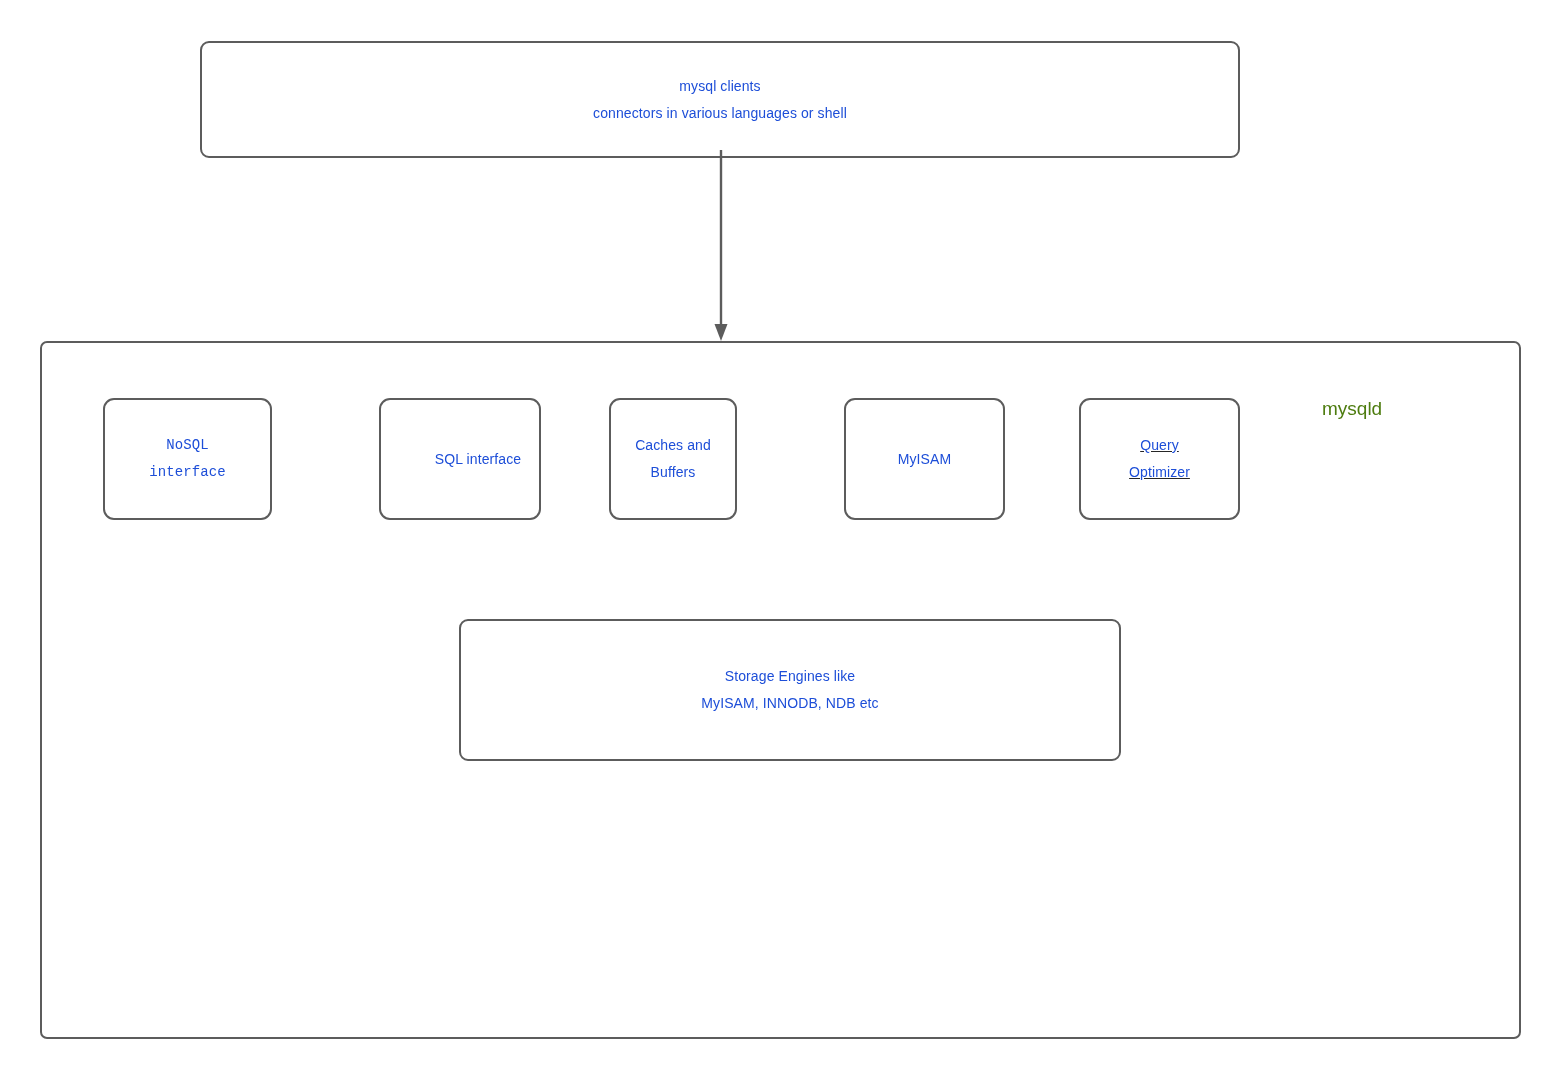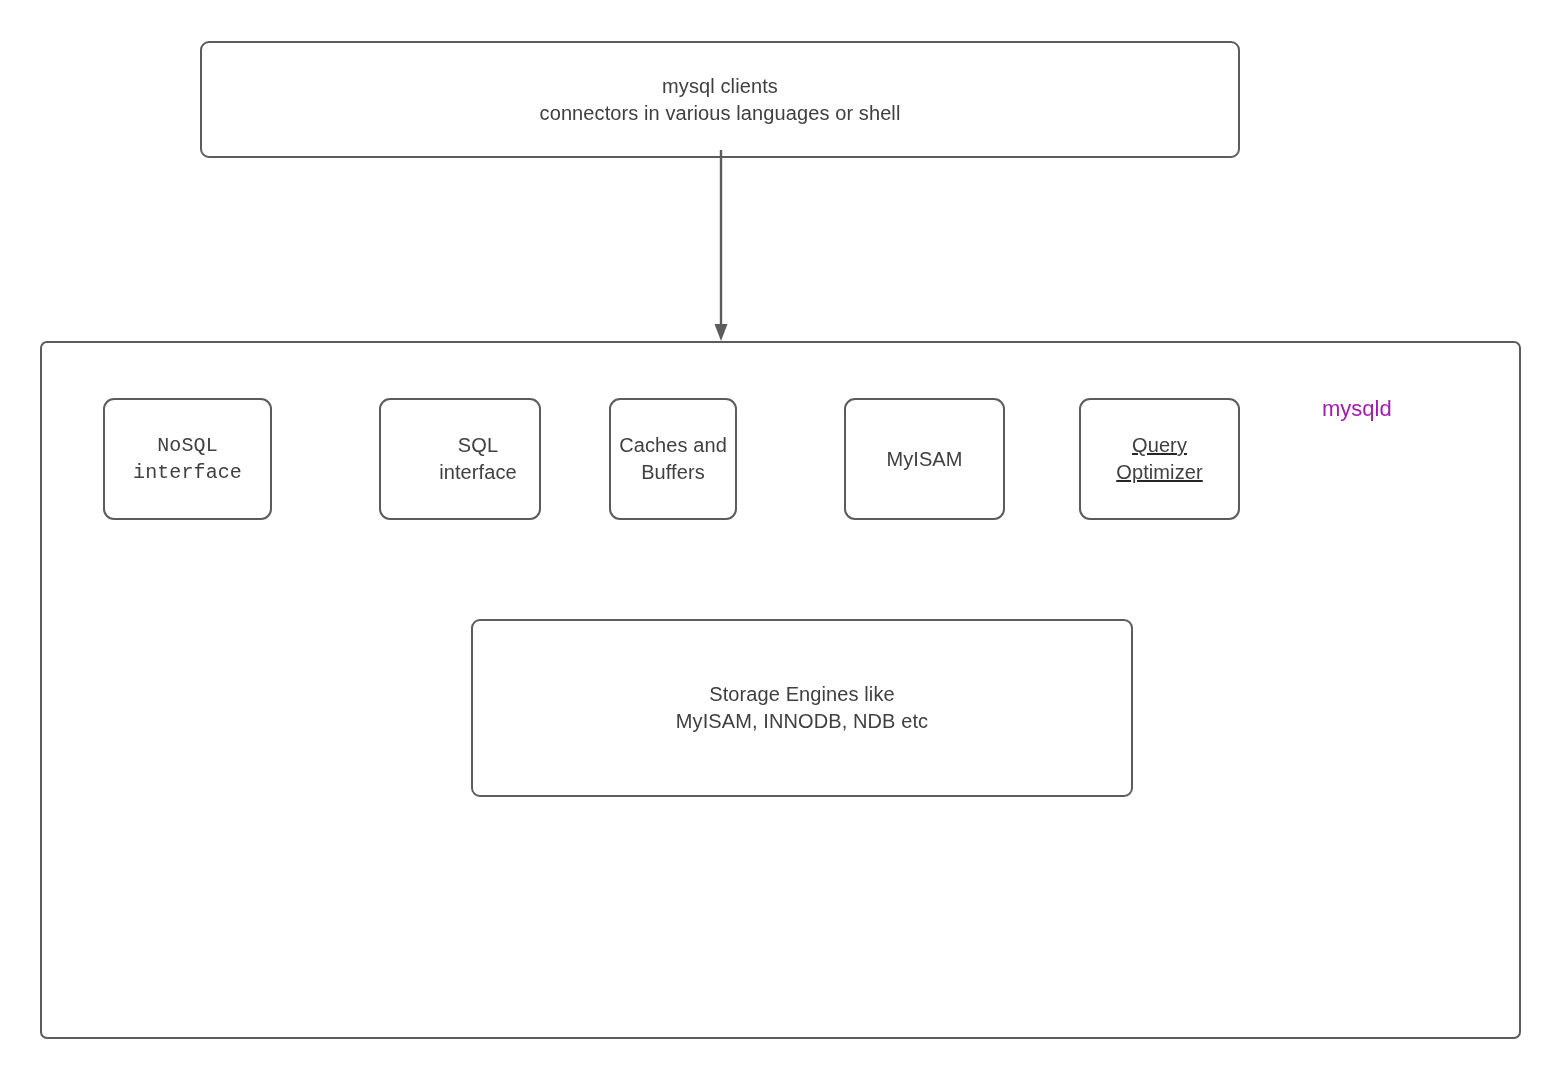--- a/index.html
+++ b/index.html
@@ -31,23 +31,23 @@
     box-sizing: border-box;
     background: #ffffff;
     border: 2px solid #5c5c5c;
     display: flex;
     align-items: center;
     justify-content: center;
     text-align: center;
   }
 
   .node .label {
-    font-size: 20px;
+    font-size: 14px;
     line-height: 27px;
-    color: #404040;
+    color: #1d4ed8;
     white-space: pre-line;
     letter-spacing: 0.1px;
   }
 
   
   #clients-box {
     left: 200px;
     top: 41px;
     width: 1040px;
     height: 117px;
@@ -60,46 +60,45 @@
     width: 1481px;
     height: 698px;
     border-radius: 7px;
     display: block;
   }
 
   #mysqld-label {
     position: absolute;
     left: 1322px;
     top: 395px;
-    font-size: 22px;
+    font-size: 19px;
     line-height: 27px;
-    color: #a21caf;
+    color: #4d7c0f;
     white-space: nowrap;
     text-align: right;
   }
 
   .comp-box {
     top: 398px;
     height: 122px;
     border-radius: 11px;
   }
 
   #nosql-box  { left: 103px;  width: 169px; font-family: Liberation Mono, monospace; }
   #sql-box    { left: 379px;  width: 162px; padding-left: 36px; }
   #caches-box { left: 609px;  width: 128px; }
   #parser-box { left: 844px;  width: 161px; }
   #query-box  { left: 1079px; width: 161px; text-decoration: underline; }
 
   #storage-box {
     left: 459px;
     top: 619px;
     width: 662px;
-    height: 178px;
+    height: 142px;
     border-radius: 9px;
-    margin-left: 12px;
   }
 
   #filesystem-box {
     left: 459px;
     top: 840px;
     width: 662px;
     height: 178px;
     border-radius: 9px;
   }
 

